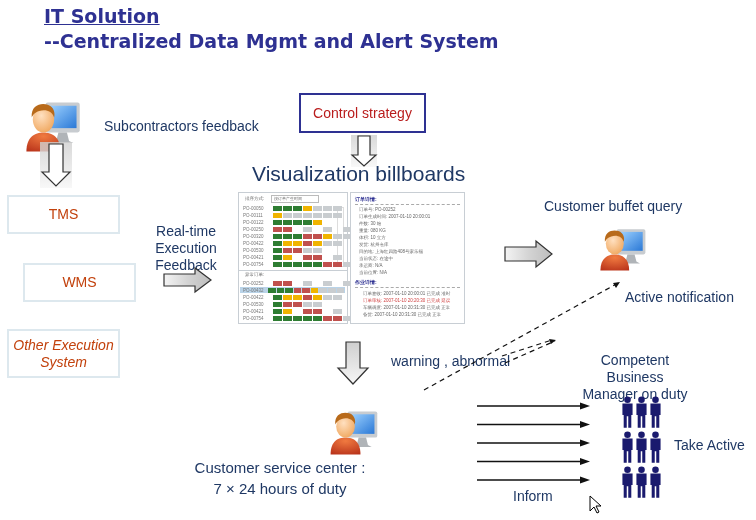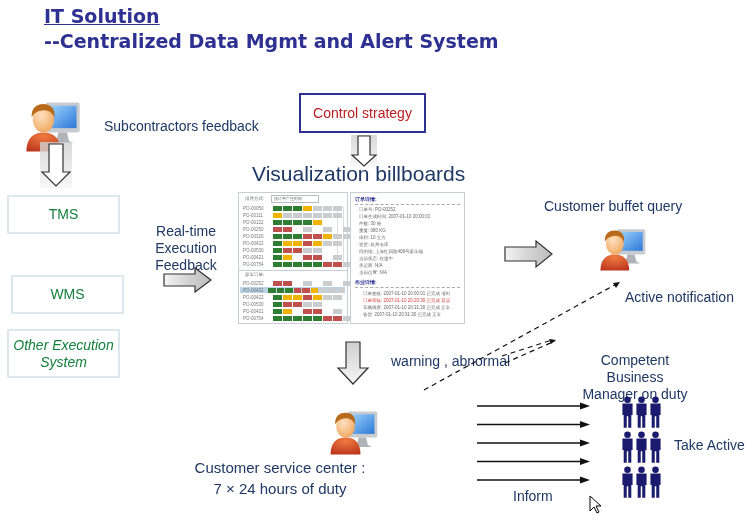--- a/index.html
+++ b/index.html
@@ -1,21 +1,21 @@
 <!DOCTYPE html>
 <html><head>
 <meta charset="utf-8">
 <style>
   html, body { margin:0; padding:0; background:#fff; }
   body { width:756px; height:520px; position:relative; overflow:hidden;
          font-family:"Liberation Sans", sans-serif; color:#1f2f5f; }
   .abs { position:absolute; }
   .title { font-family:"DejaVu Sans", sans-serif; font-weight:bold; color:#2e3192; font-size:19px; line-height:24px; }
   .lbl { color:#1f3864; font-size:14px; }
-  .sysbox { position:absolute; border:2px solid #dde8ee; background:#fff; color:#15803d;
+  .sysbox { position:absolute; border:2px solid #dde8ee; background:#fff; color:#c2410c;
             font-size:14px; display:flex; align-items:center; justify-content:center; text-align:center; line-height:17px; }
   .ctrl { position:absolute; border:2px solid #2e3192; background:#fff; color:#b91c1c; font-size:14px;
           display:flex; align-items:center; justify-content:center; }
   svg { position:absolute; overflow:visible; }
   .panel { position:absolute; border:1px solid #c8ced4; background:#fff; font-size:4px; color:#666; }
   .row { position:absolute; left:4px; height:6px; display:flex; align-items:center; }
   .row .po { width:30px; font-size:4.5px; color:#777; }
   .cell { width:9px; height:5px; margin-right:1px; }
   .g { background:#2e7d32; } .y { background:#f0b400; } .r { background:#c0504d; } .s { background:#c9cdd0; } .e { background:transparent; }
   .drow { position:absolute; left:8px; font-size:4.5px; color:#666; white-space:nowrap; }
@@ -271,21 +271,21 @@
       <div class="drow" style="top: 98px; left: 12px;">订单签收:  2007-01-10 20:00:01  已完成  准时</div>
       <div class="drow" style="top: 105px; left: 12px; color: rgb(208, 64, 64);">订单审核:  2007-01-10 20:20:30  已完成  延误</div>
       <div class="drow" style="top: 112px; left: 12px;">车辆调度:  2007-01-10 20:31:30  已完成  正常</div>
       <div class="drow" style="top: 119px; left: 12px;">备货:  2007-01-10 20:31:30  已完成  正常</div>
     </div>
 </div>
 
 <div class="sysbox" style="left:7px;top:195px;width:109px;height:35px;">
     <span>TMS</span>
   </div>
-<div class="sysbox" style="left:11px;top:263px;width:109px;height:35px;margin-top:12px;">
+<div class="sysbox" style="left:23px;top:263px;width:109px;height:35px;">
     <span>WMS</span>
   </div>
 <div class="sysbox" style="left:7px;top:329px;width:109px;height:45px;font-style:italic;">
     <span>Other Execution System</span>
   </div>
 
 <div class="abs lbl" style="left:150px;top:223px;width:72px;text-align:center;line-height:17px;">Real-time Execution Feedback</div>
 <svg style="left:163px;top:267px;" width="50" height="26">
   <path d="M1 7 H32 V1 L48 13 L32 25 V19 H1 Z" fill="url(#arrowGrad)" stroke="#333" stroke-width="1.2"></path>
 </svg>

